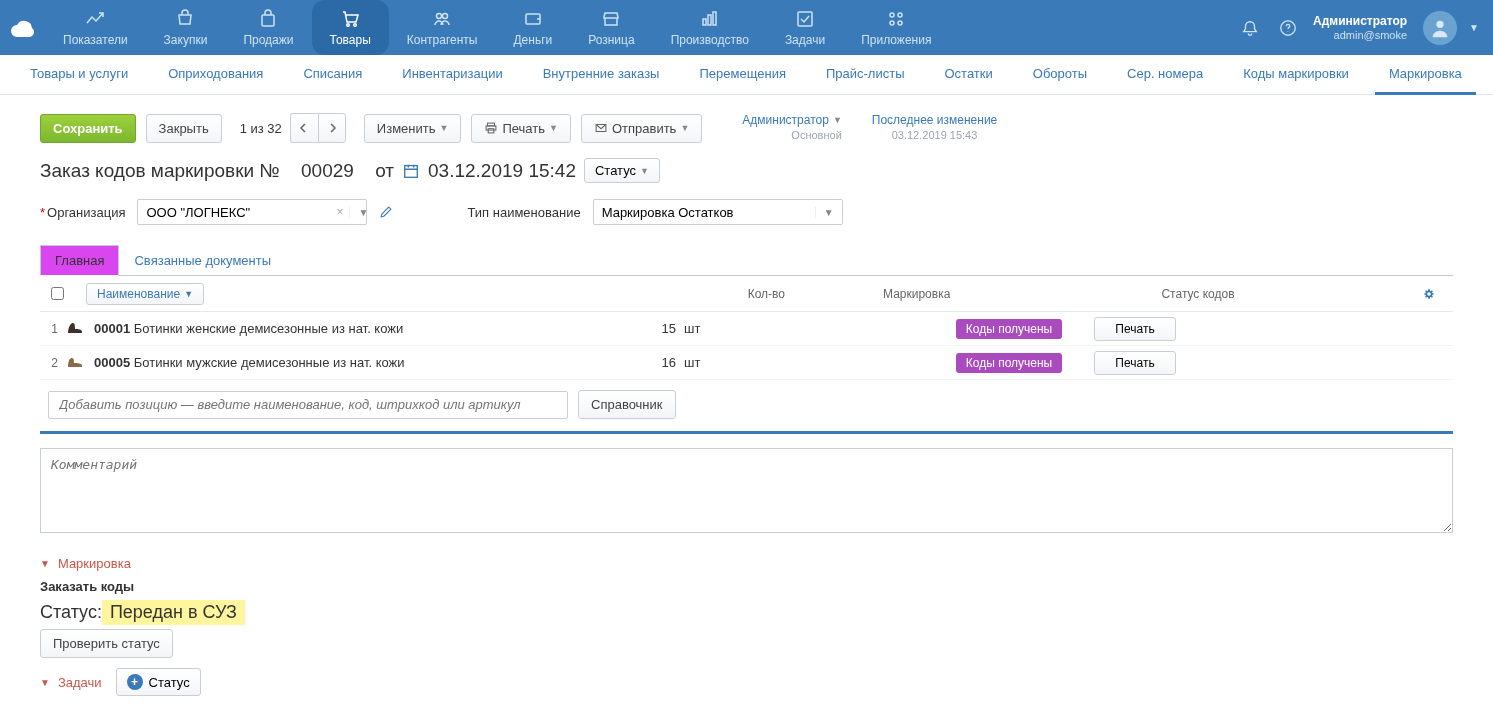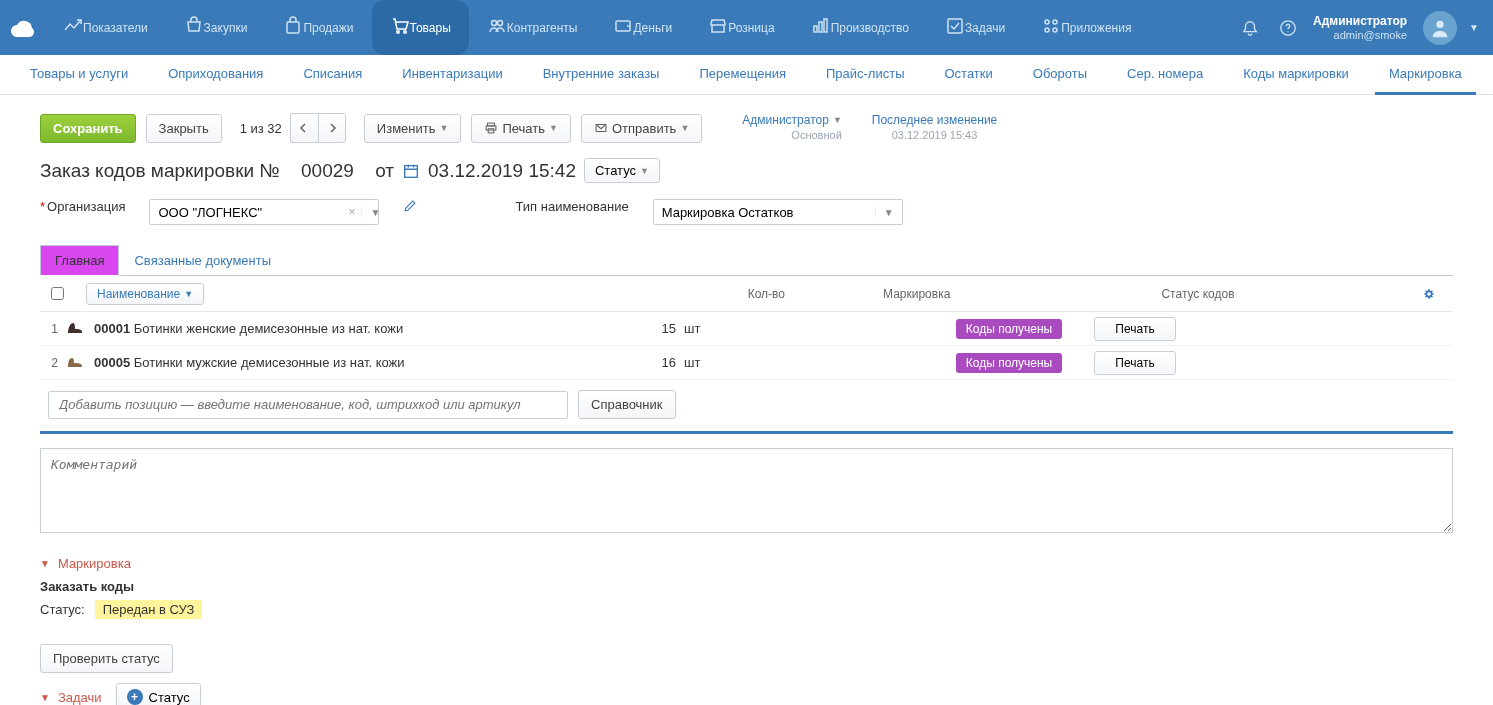--- a/index.html
+++ b/index.html
@@ -3,21 +3,21 @@
 <meta charset="utf-8">
 <style>
 * { box-sizing: border-box; margin: 0; padding: 0; }
 body { font-family: Arial, Helvetica, sans-serif; font-size: 13px; color: #333; background: #fff; width: 1493px; }
 
 
 .top-nav { background: #3a7ab8; display: flex; align-items: center; height: 55px; color: #fff; }
 .logo { width: 45px; height: 55px; display: flex; align-items: center; justify-content: center; }
 .logo svg { width: 24px; height: 18px; fill: #fff; }
 .nav-items { display: flex; height: 55px; }
-.nav-item { display: flex; flex-direction: row; align-items: center; justify-content: center; padding: 0 18px; cursor: pointer; font-size: 12px; color: #cde2f2; }
+.nav-item { display: flex; flex-direction: column; align-items: center; justify-content: center; padding: 0 18px; cursor: pointer; font-size: 12px; color: #cde2f2; }
 .nav-item.active { background: #2b6aa6; color: #fff; border-radius: 13px; }
 .nav-item .nav-icon { width: 20px; height: 20px; margin-bottom: 4px; }
 .nav-right { margin-left: auto; display: flex; align-items: center; gap: 12px; padding-right: 14px; }
 .icon-btn { width: 26px; height: 26px; display: flex; align-items: center; justify-content: center; cursor: pointer; color: #cde2f2; }
 .user-block { display: flex; flex-direction: column; align-items: flex-end; font-size: 11px; color: #cde2f2; line-height: 14px; margin-right: 4px; }
 .user-block .uname { color: #fff; font-size: 12px; font-weight: bold; }
 .avatar { width: 34px; height: 34px; border-radius: 50%; background: #6ba3d0; display: flex; align-items: center; justify-content: center; }
 .avatar svg { width: 22px; height: 22px; fill: #d9e9f6; }
 .user-dd { color: #cde2f2; font-size: 10px; cursor: pointer; }
 
@@ -39,21 +39,21 @@
 .info-block .link { color: #3a7ab8; cursor: pointer; }
 .info-block .sub { color: #9aa5b1; font-size: 11px; }
 .dd-caret { font-size: 9px; color: #888; }
 
 
 .title-row { display: flex; align-items: center; padding: 5px 40px 16px; gap: 8px; font-size: 19px; color: #333; }
 .title-row .cal-icon { color: #3a7ab8; }
 .status-btn { padding: 4px 10px; border: 1px solid #c7ced6; border-radius: 3px; background: linear-gradient(#fff,#f3f5f8); cursor: pointer; font-size: 13px; display: inline-flex; gap: 4px; align-items: center; }
 
 
-.form-row { display: flex; align-items: flex-start; padding: 0 40px 20px; gap: 24px; }
+.form-row { display: flex; align-items: center; padding: 0 40px 20px; gap: 12px; }
 .form-label { font-size: 13px; color: #333; }
 .req { color: #c00; margin-right: 2px; }
 .combo { display: flex; align-items: center; border: 1px solid #c7ced6; height: 26px; border-radius: 2px; background: #fff; }
 .combo input { border: none; outline: none; padding: 0 8px; font-size: 13px; flex: 1; }
 .combo .clr { color: #aaa; padding: 0 6px; cursor: pointer; font-size: 12px; }
 .combo .dd { color: #888; padding: 0 8px; cursor: pointer; font-size: 10px; border-left: 1px solid #eee; }
 .edit-icon { color: #3a7ab8; cursor: pointer; }
 .select-wide { width: 250px; }
 
 
@@ -84,21 +84,21 @@
 .add-row { display: flex; align-items: center; gap: 10px; padding: 10px 0 12px 8px; }
 .add-input { flex: 1; max-width: 520px; border: 1px solid #c7ced6; height: 28px; padding: 0 10px; font-style: italic; color: #8a94a0; font-size: 13px; border-radius: 2px; }
 
 .comment-area { width: calc(100% - 80px); margin: 14px 40px 20px; border: 1px solid #c7ced6; min-height: 85px; padding: 8px 10px; font-size: 13px; color: #8a94a0; font-style: italic; resize: both; }
 
 .section { margin: 0 40px 10px; }
 .section-hdr { display: flex; align-items: center; gap: 8px; color: #c9584a; font-size: 13px; cursor: pointer; margin-bottom: 8px; }
 .section-hdr .caret { font-size: 10px; }
 .section-body { padding-left: 0; }
 .order-label { font-weight: bold; font-size: 13px; margin-bottom: 6px; }
-.status-line { font-size: 13px; margin-bottom: 25px; display: flex; align-items: center; gap: 10px; }
+.status-line { font-size: 18px; margin-bottom: 4px; display: flex; align-items: center; }
 .hl { background: #fff59d; padding: 2px 8px; }
 .add-task-btn { border: 1px solid #c7ced6; border-radius: 3px; background: linear-gradient(#fff,#f3f5f8); padding: 5px 10px; display: inline-flex; align-items: center; gap: 6px; cursor: pointer; font-size: 13px; }
 .plus-circle { width: 16px; height: 16px; background: #3a7ab8; border-radius: 50%; color: #fff; display: inline-flex; align-items: center; justify-content: center; font-size: 12px; font-weight: bold; }
 .no-tasks { color: #9aa5b1; font-size: 13px; margin-top: 8px; }
 svg { display: block; }
 </style>
 </head>
 <body>
 
 

